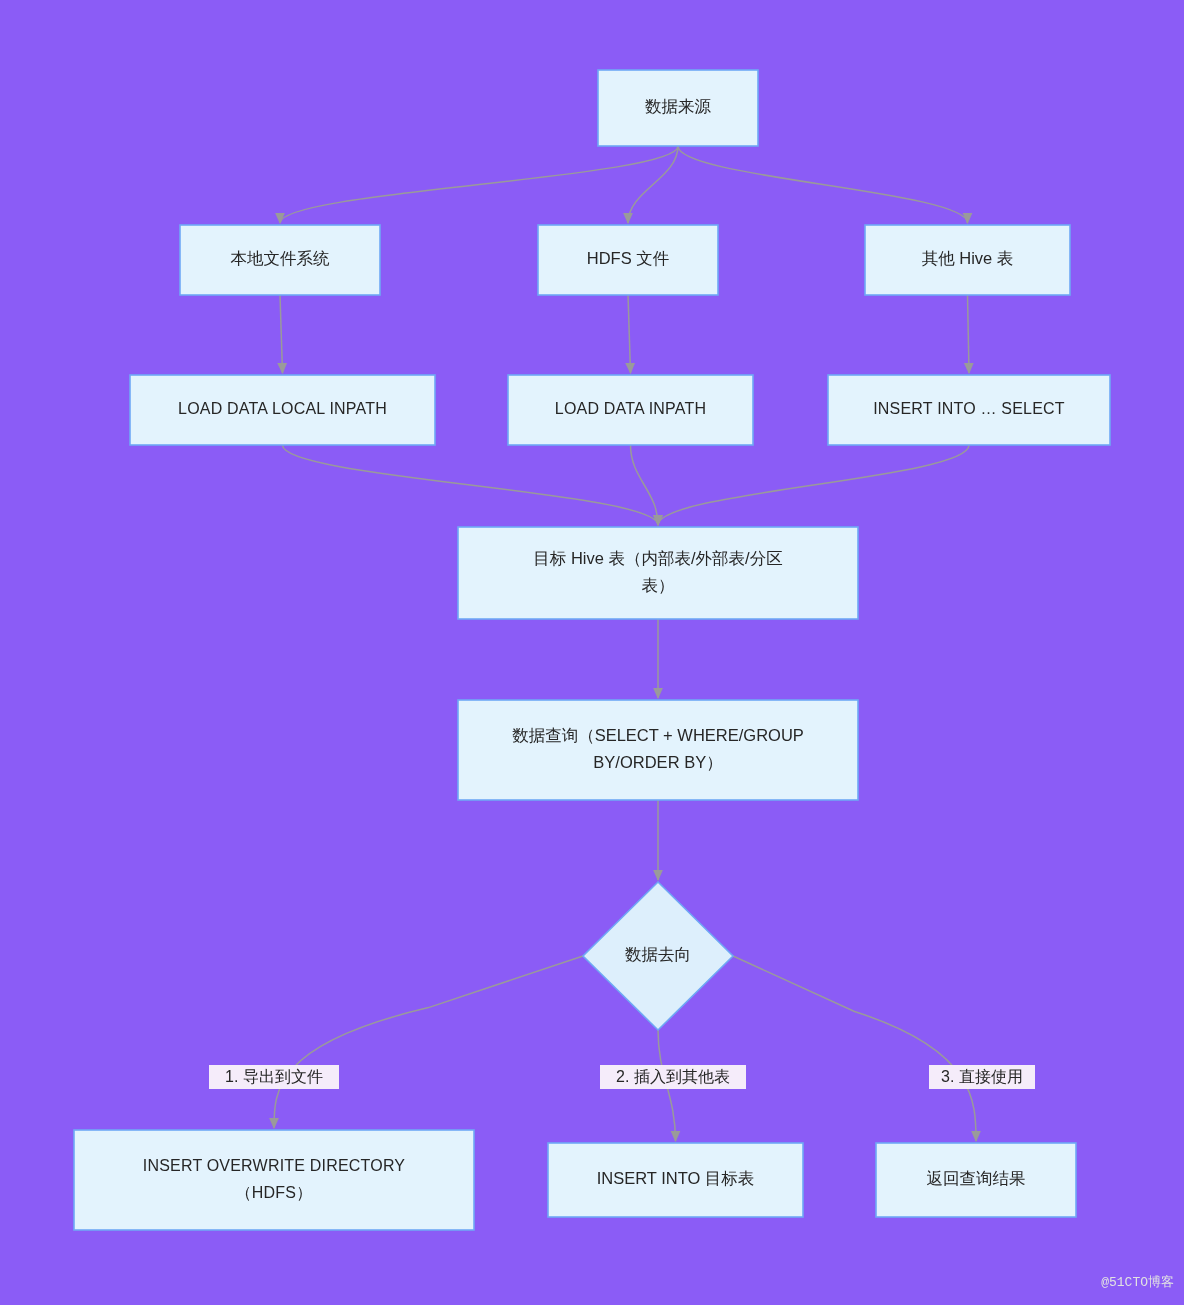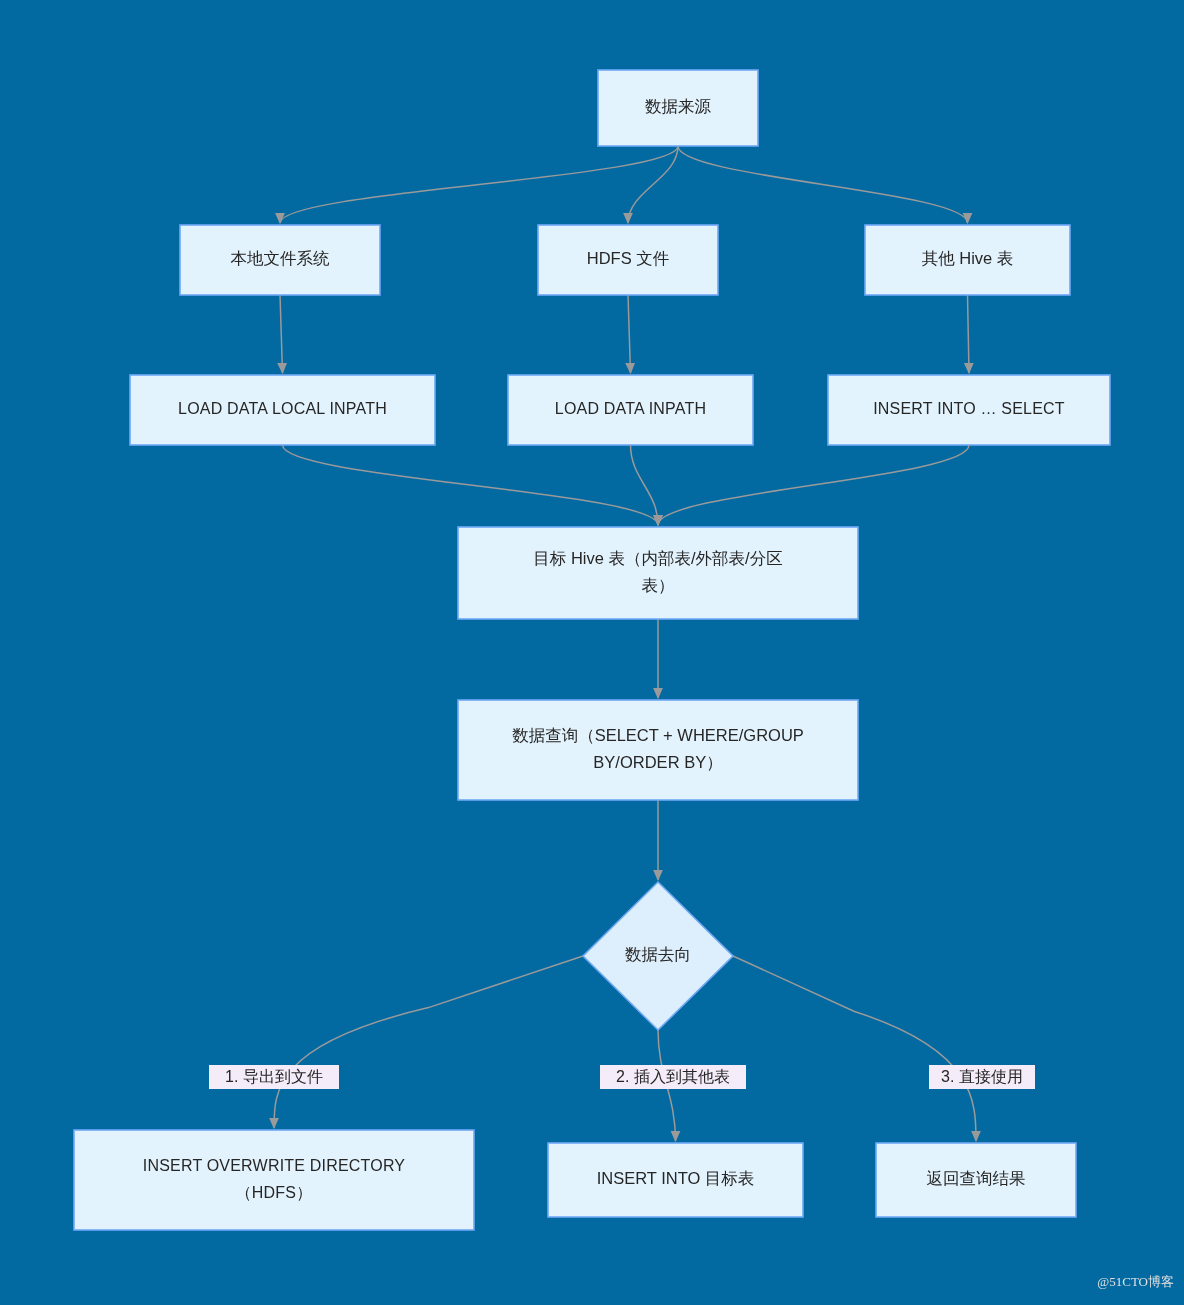--- a/index.html
+++ b/index.html
@@ -12,21 +12,21 @@
     height: 1305px;
     font-family: "Liberation Sans", "DejaVu Sans", sans-serif;
     overflow: hidden;
     position: relative;
   }
   #flow-root {
     position: absolute;
     left: 0; top: 0;
     width: 1184px;
     height: 1305px;
-    background: #0369a1;
+    background: #8b5cf6;
   }
   svg.flow-canvas {
     display: block;
     width: 1184px;
     height: 1305px;
   }
   .node-box {
     fill: #e3f3fd;
     stroke: #6fa8f5;
     stroke-width: 1.6;
@@ -61,21 +61,21 @@
     font-size: 16px;
     fill: #262626;
     text-anchor: middle;
     dominant-baseline: middle;
     white-space: pre;
   }
   .watermark {
     position: absolute;
     right: 10px;
     bottom: 14px;
-    font-family: Liberation Serif, serif;
+    font-family: Liberation Mono, monospace;
     font-size: 13px;
     color: #e2e2e2;
     user-select: none;
   }
 </style>
 </head>
 <body>
 
 <div id="flow-root">
   <svg class="flow-canvas" viewBox="0 0 1184 1305" xmlns="http://www.w3.org/2000/svg">

